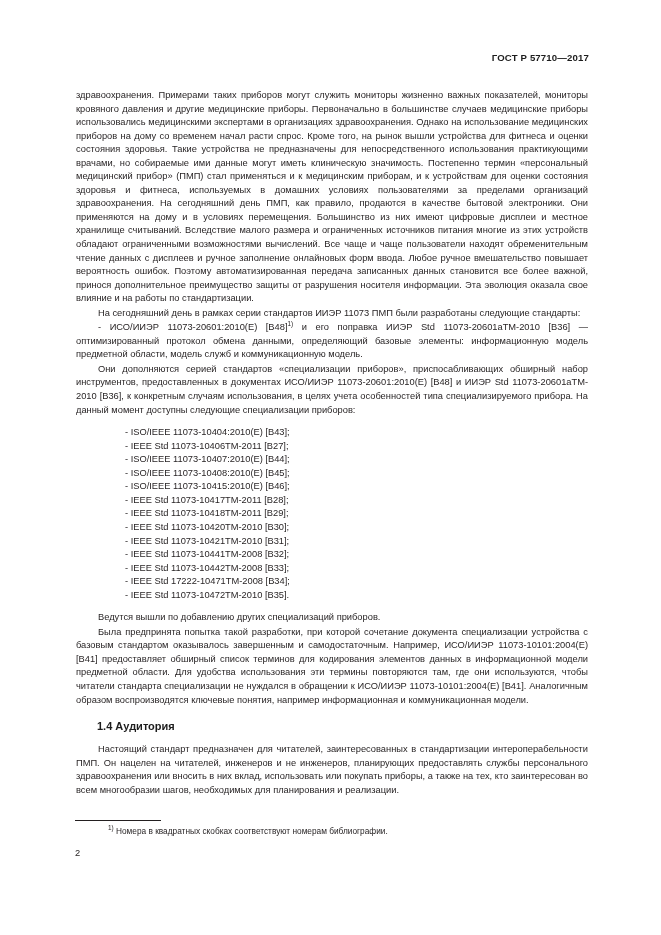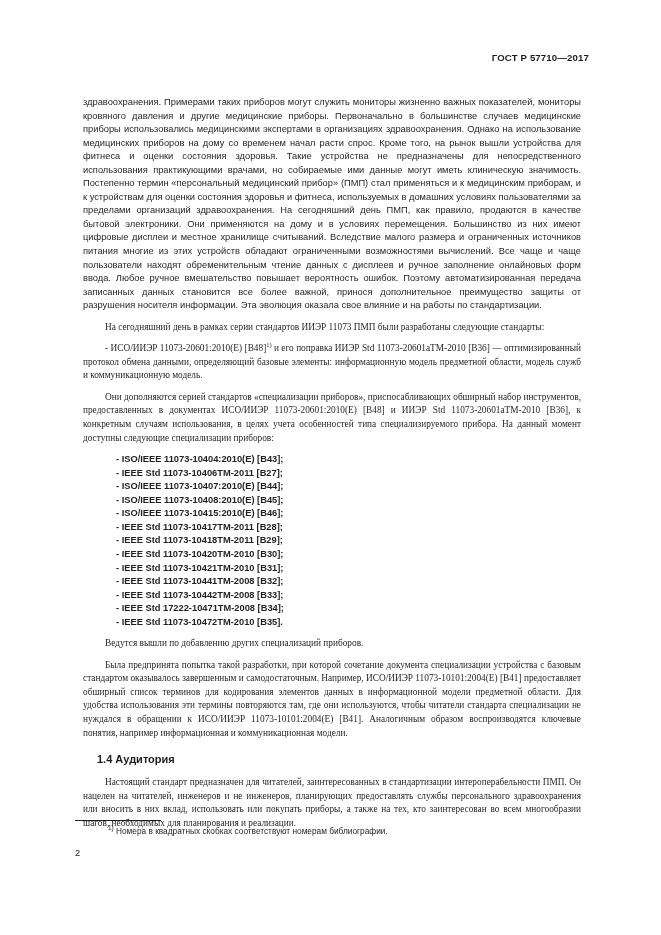--- a/index.html
+++ b/index.html
@@ -31,37 +31,35 @@
     text-align: right;
     color: #1d1d1d;
   }
   .content {
     position: absolute;
     top: 88px;
     left: 75px;
     width: 514px;
   }
   p.body-text {
-    margin: 8px;
+    margin: 1px;
     font-size: 9.3px;
     line-height: 13.55px;
     text-align: justify;
     text-justify: inter-word;
     color: #231f20;
     hyphens: none;
   }
   p.body-text.indent {
     text-indent: 22px;
-    font-family: Liberation Serif, serif;
   }
   .std-list {
-    margin: 0;
+    margin: 9px;
     padding: 0;
     list-style: none;
-    font-weight: bold;
   }
   .std-list li {
     margin: 0;
     padding: 0 0 0 41px;
     font-size: 9.3px;
     line-height: 13.55px;
     white-space: nowrap;
     color: #231f20;
   }
   h2.section-heading {

